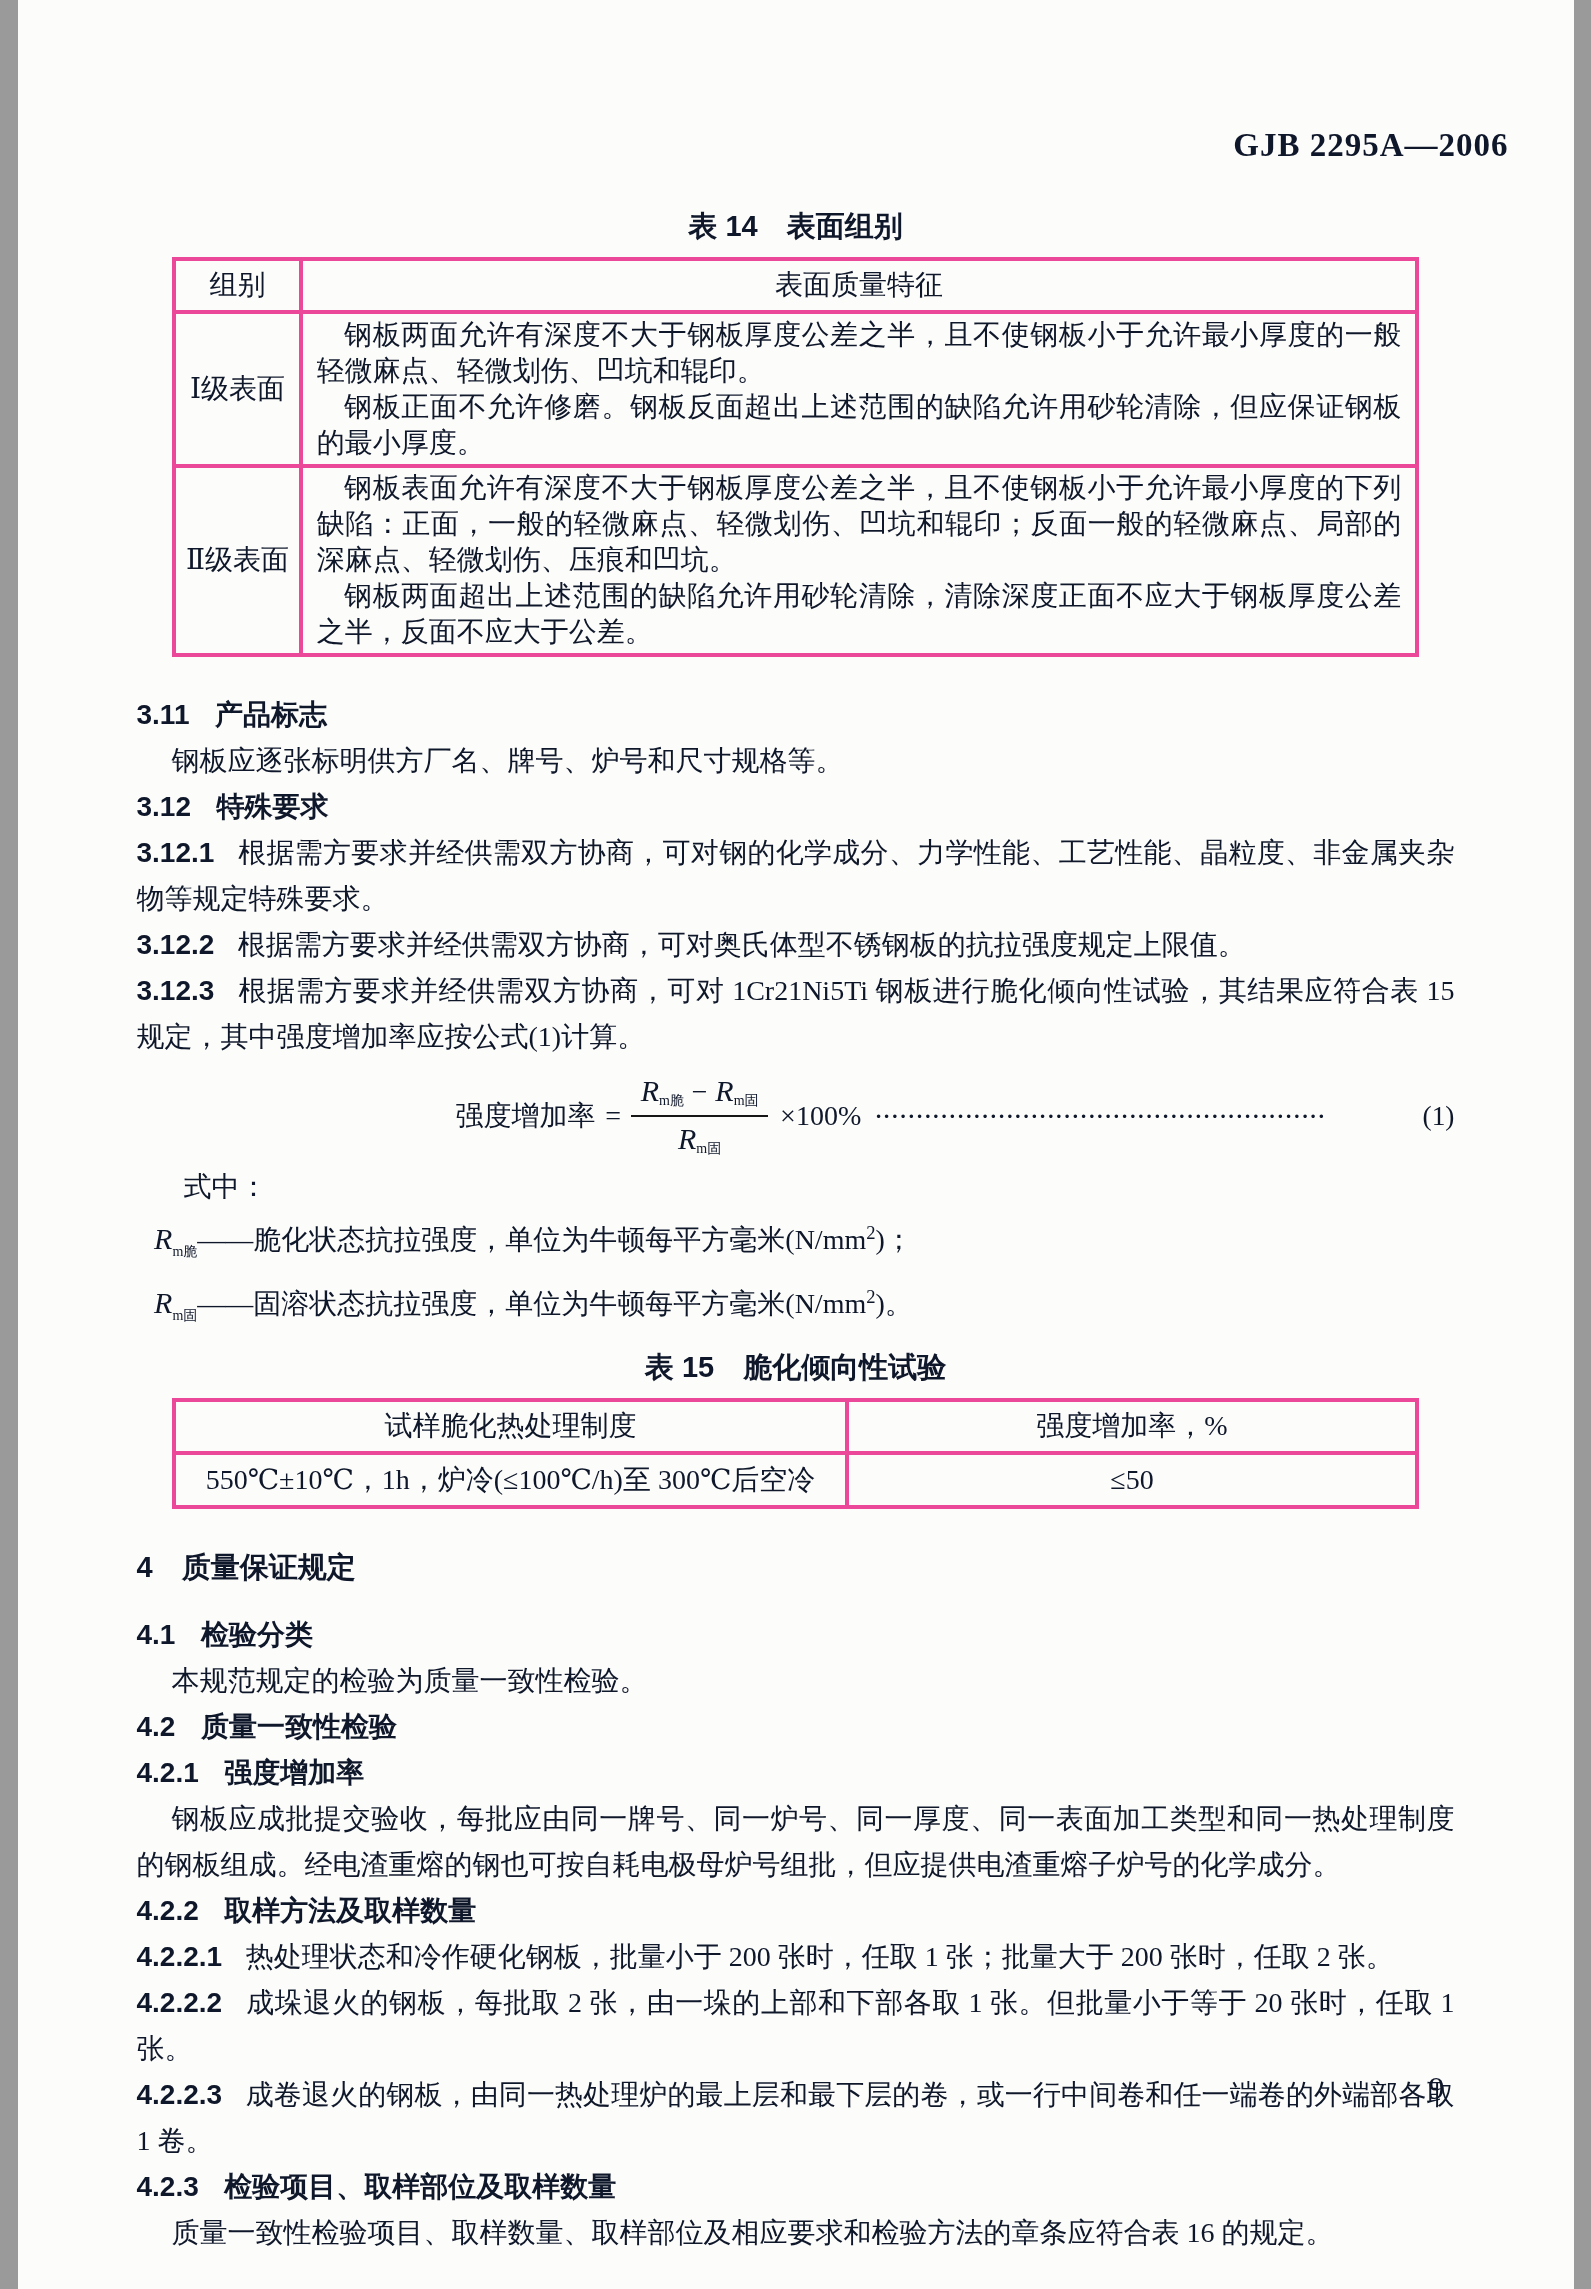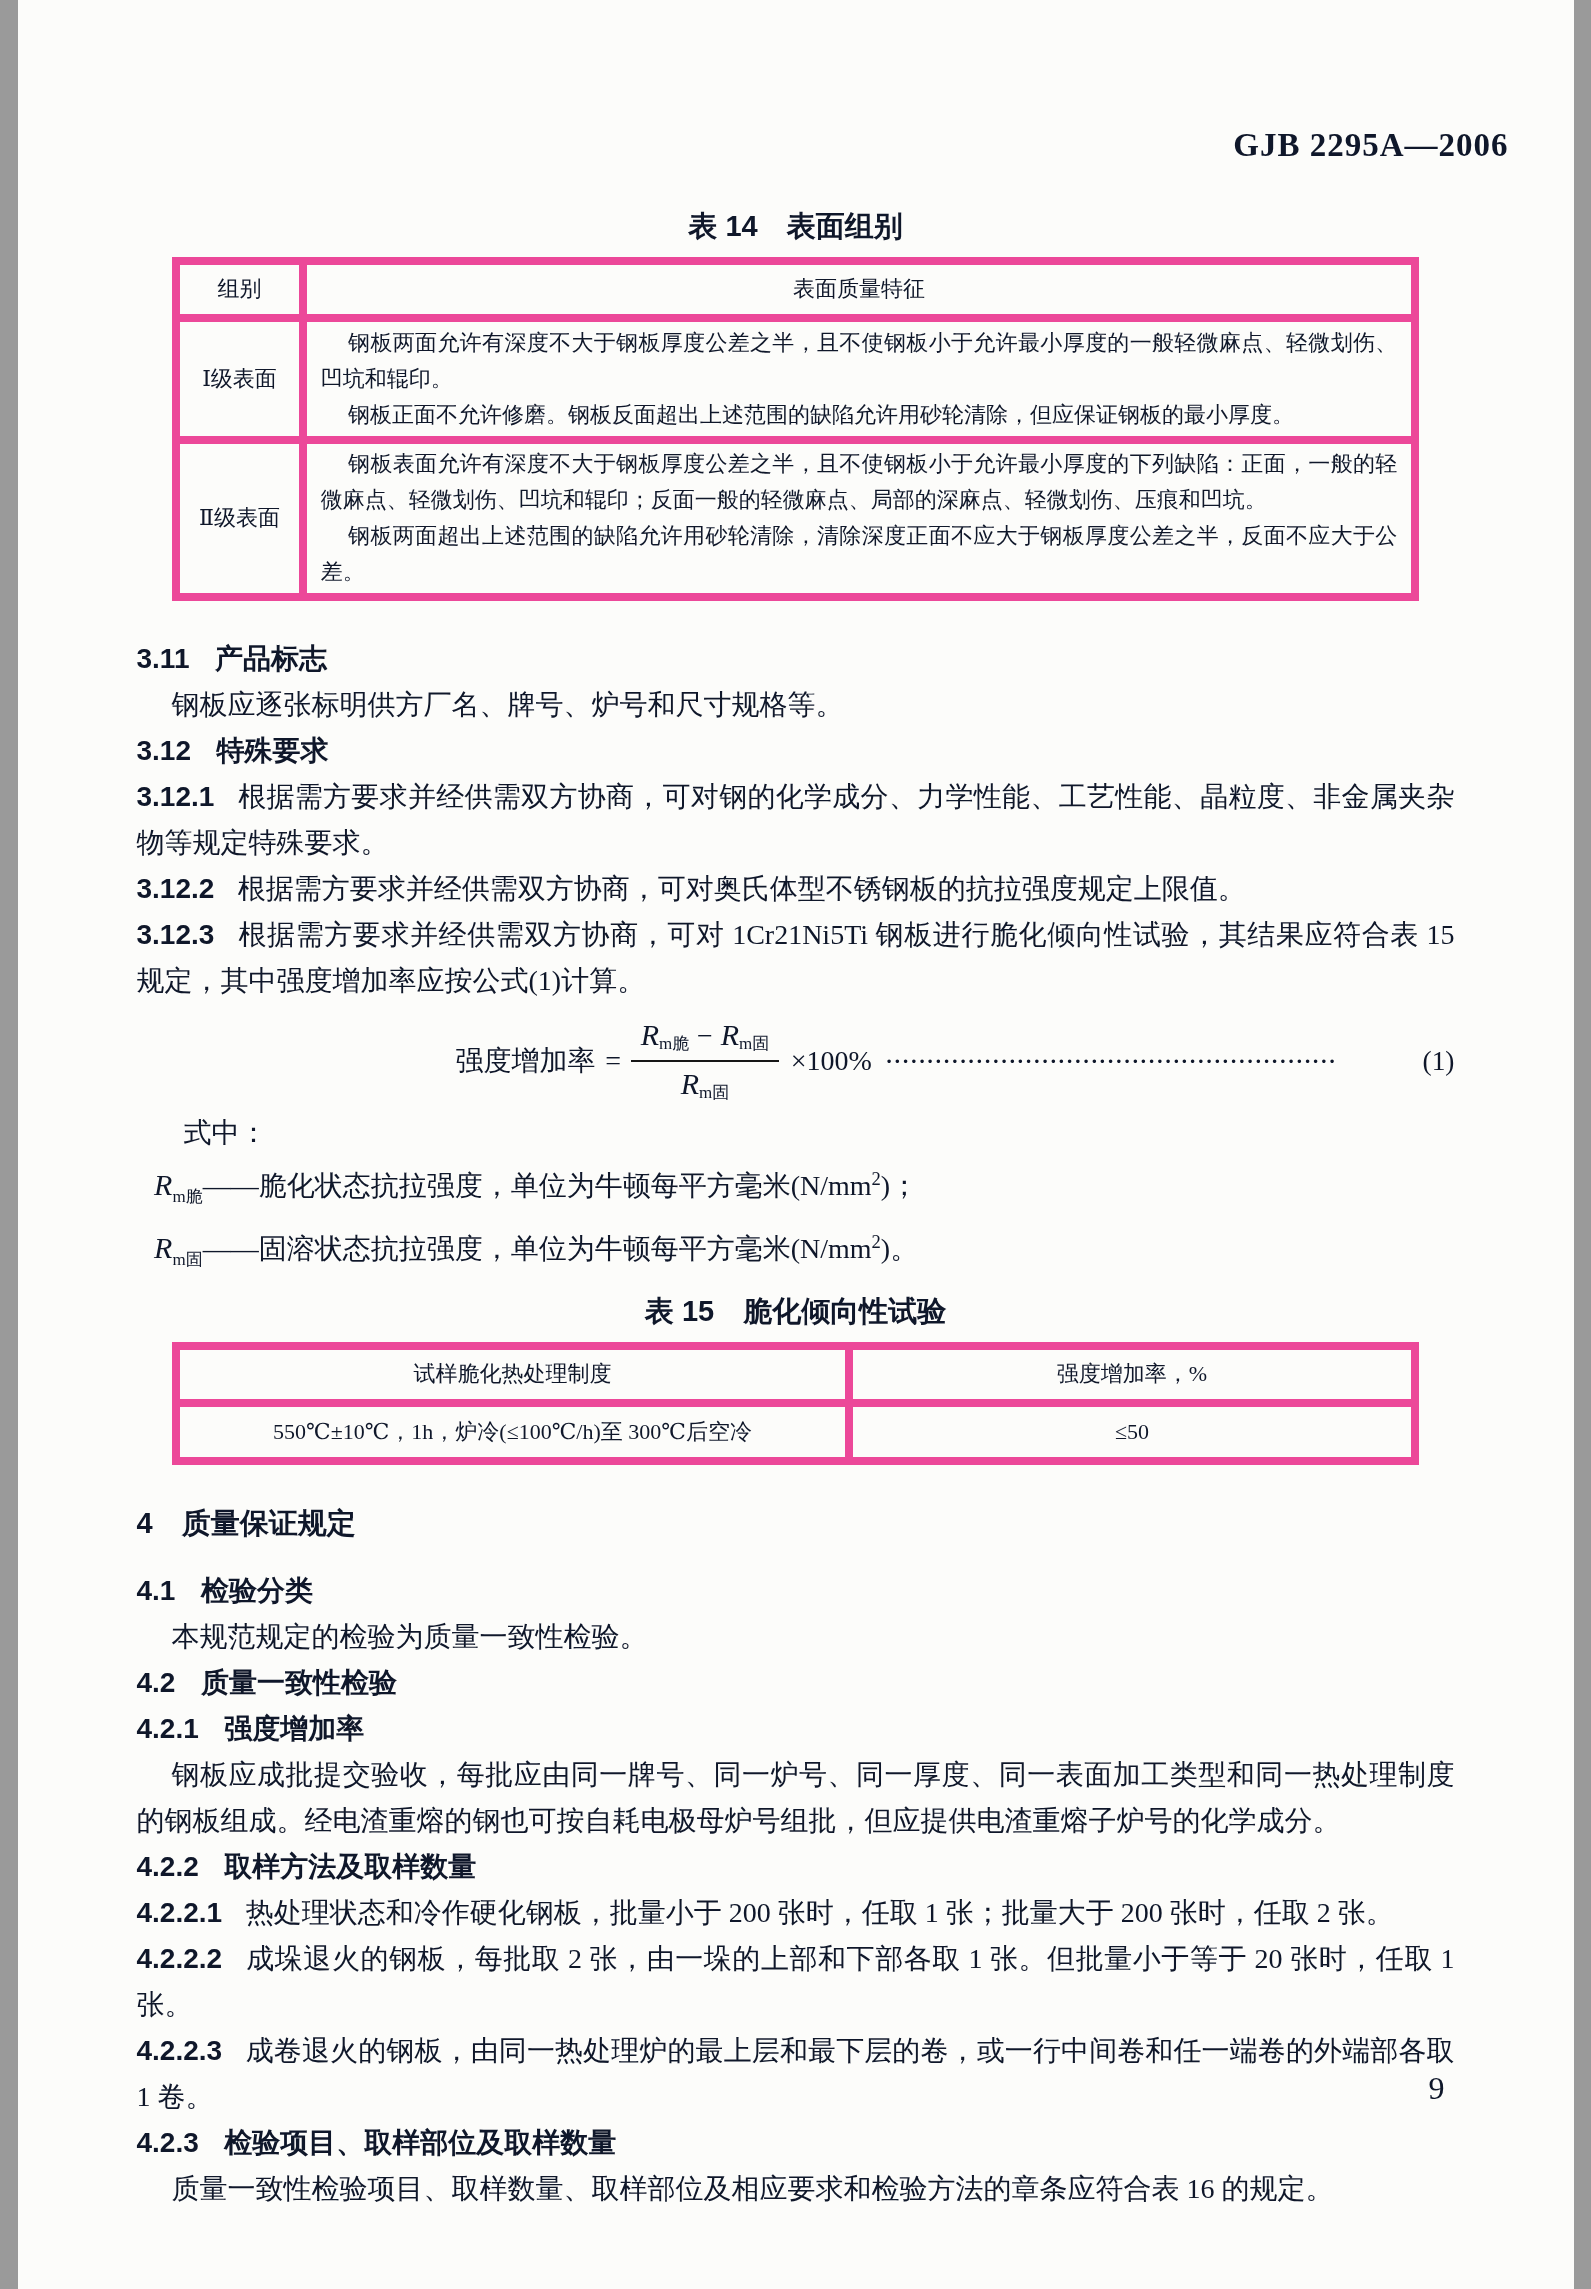--- a/index.html
+++ b/index.html
@@ -23,21 +23,21 @@
     font-family:"Liberation Sans","DejaVu Sans",sans-serif;
   }
   .tbl-title.t14 { margin-top:43px; }
   .tbl-title.t15 { margin-top:9.8px; }
 
   
   table.tbl {
     border-collapse:collapse; margin:9.8px auto 0; width:1247px;
     table-layout:fixed; border:2.9px solid #161616;
   }
-  table.tbl td { border:8px solid #ec4899; font-size:22px; vertical-align:middle; }
+  table.tbl td { border:4px solid #ec4899; font-size:28px; vertical-align:middle; }
   table.tbl tr.hdr td { text-align:center; height:47px; }
   td.grp { text-align:center; }
   td.feat { padding:2.9px 13.7px; line-height:36px; text-align:justify; }
   td.feat p { margin:0; text-indent:27.4px; }
   table.t15 td.c { text-align:center; height:48px; }
 
   
   .h1 {
     font-family:"Liberation Sans","DejaVu Sans",sans-serif;
     font-weight:bold; font-size:29px; margin:35px 0 21.6px; line-height:47px;
@@ -59,21 +59,21 @@
   }
 
   
   .formula-row { display:flex; align-items:center; margin:13.7px 0 5.9px; padding-left:319px; }
   .f-lhs, .f-eq, .f-times, .minus { font-size:28px; }
   .f-eq { margin:0 9.8px; }
   .frac { display:inline-flex; flex-direction:column; align-items:center; }
   .frac .num { padding:0 9.8px 4.9px; border-bottom:2.9px solid #161616; white-space:nowrap; }
   .frac .den { padding-top:4.9px; white-space:nowrap; }
   .frac i { font-size:30px; font-family:"Liberation Serif","DejaVu Serif",serif; }
-  .frac sub, .dsym sub { font-size:17px; }
+  .frac sub, .dsym sub { font-size:14px; }
   .minus { margin:0 7.8px; }
   .f-times { margin-left:11.8px; white-space:nowrap; }
   .f-leader { flex:1; overflow:hidden; white-space:nowrap; font-size:21.6px; font-weight:bold; letter-spacing:1px; margin:0 3.9px 0 13.7px; }
   .f-eqno { font-size:27.4px; }
 
   
   p.where { margin-left:47px; }
   p.defline { font-size:28px; line-height:45px; margin:0 0 0 17.6px; text-align:justify; }
   .dsym i { font-size:30px; }
   sup { font-size:18.6px; }

